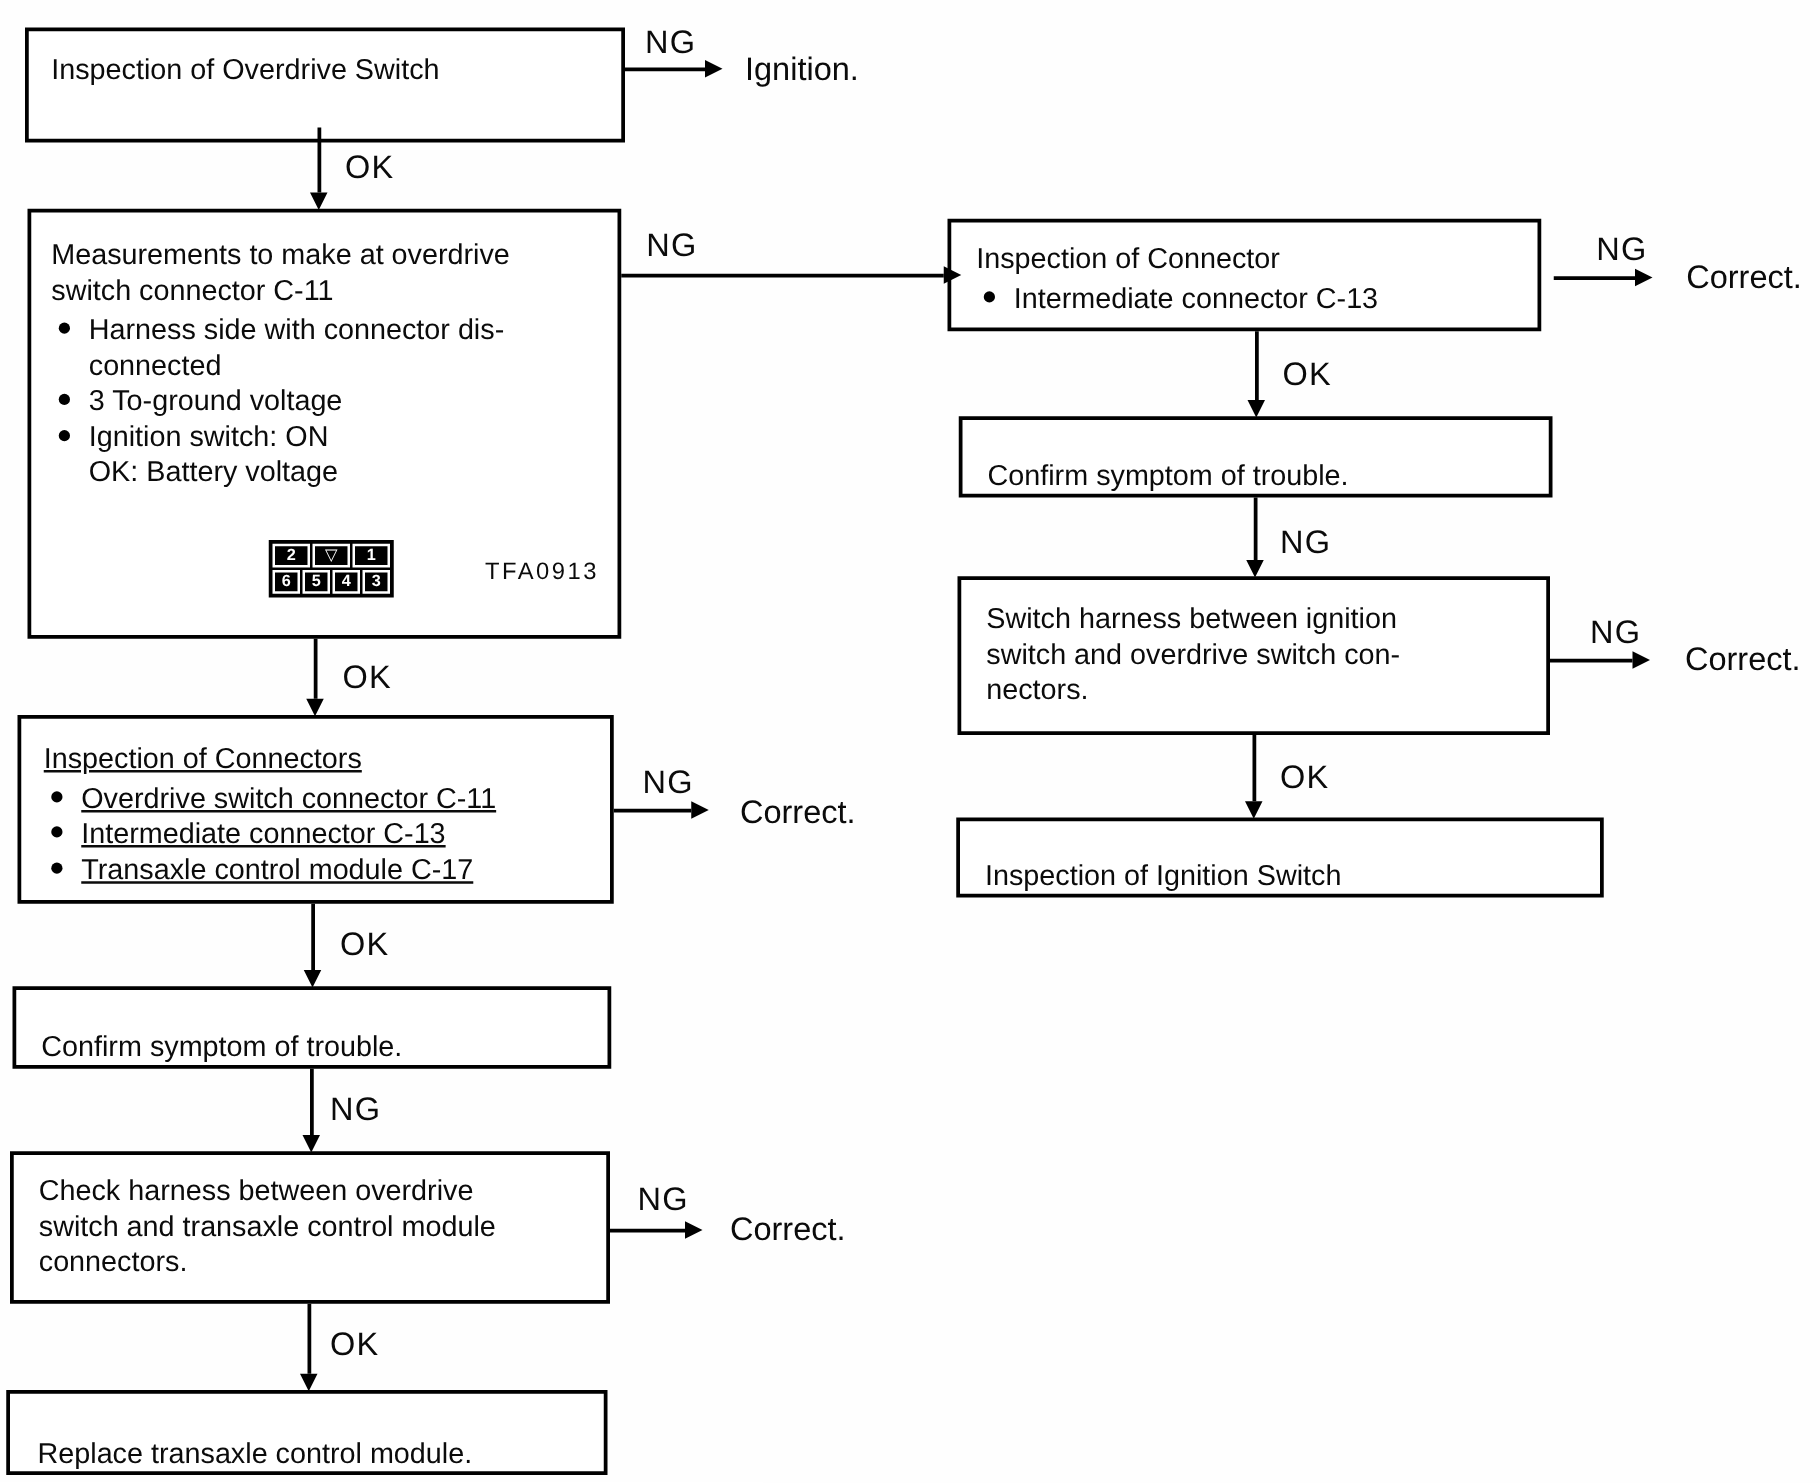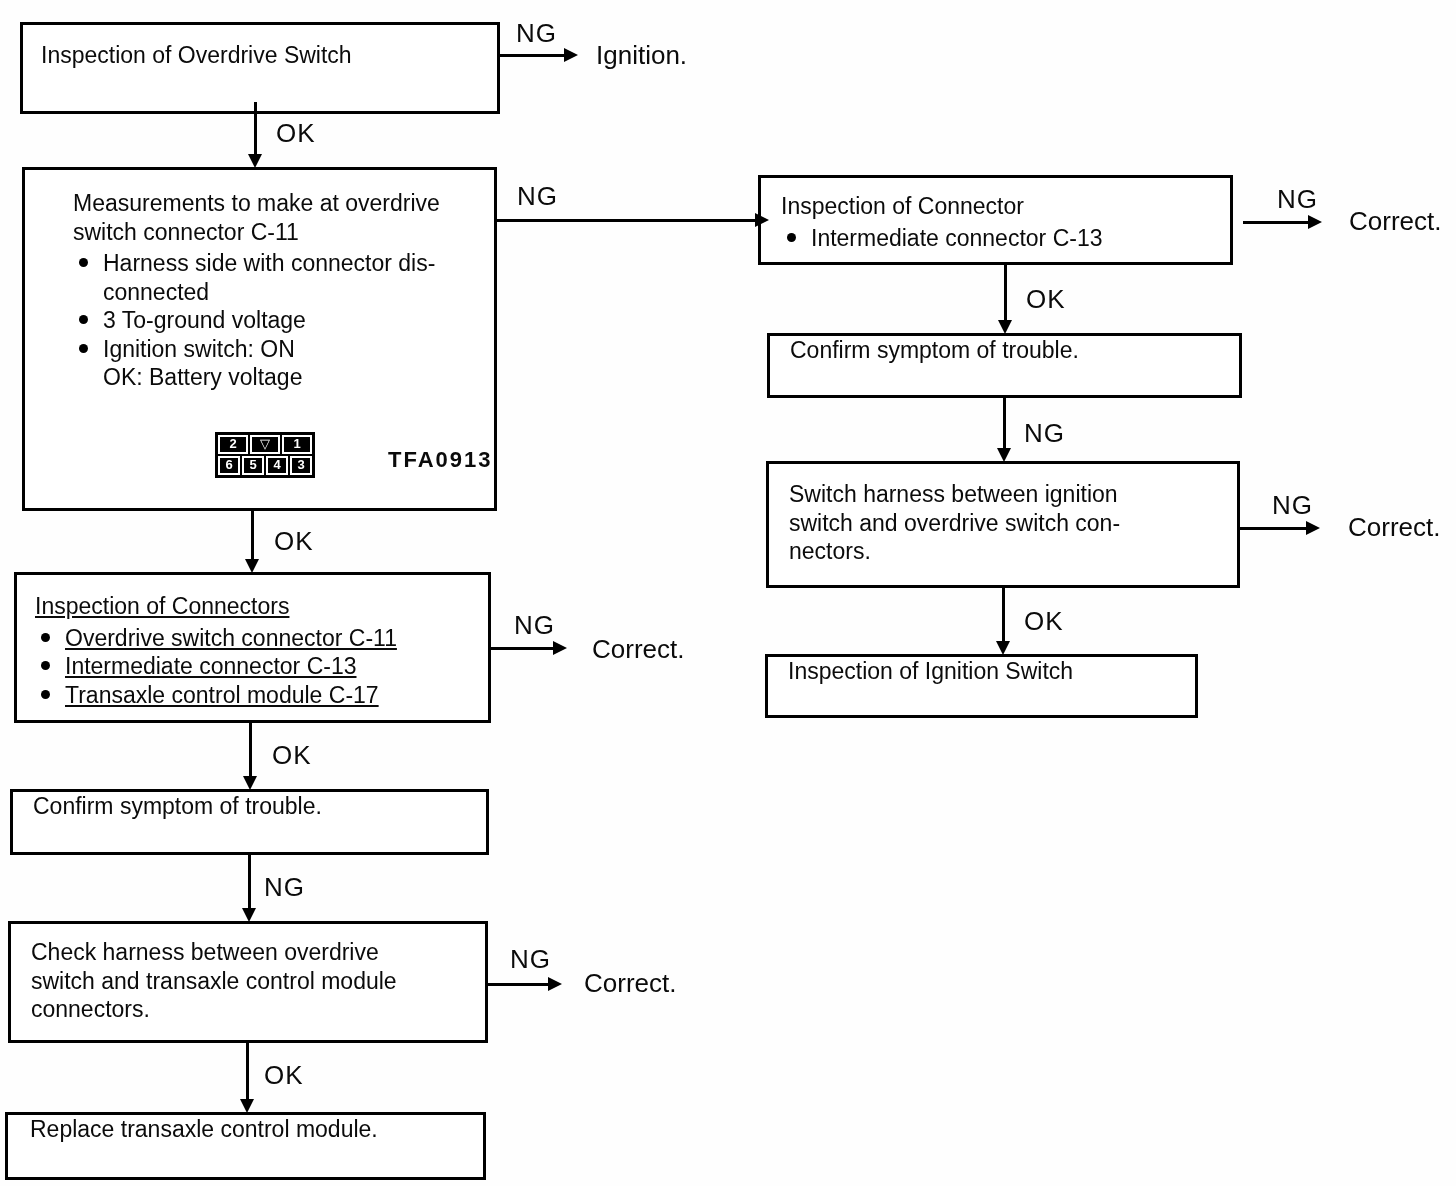--- a/index.html
+++ b/index.html
@@ -1,21 +1,21 @@
 <!DOCTYPE html>
 <html><head>
 <meta charset="utf-8">
 <style>
   * { margin:0; padding:0; box-sizing:border-box; }
   html,body { background:#ffffff; }
   body { font-family:"Liberation Sans","DejaVu Sans",sans-serif; color:#0b0b0b; }
   .canvas { position:relative; width:1456px; height:1186px; background:#fefefe; overflow:hidden; }
 
   .box { position:absolute; border:3px solid #000; background:#fff; font-size:23px; line-height:1.24; }
-  .box.center { display:flex; align-items:flex-start; }
+  .box.center { display:flex; align-items:flex-end; }
   .inner { width:100%; }
   .title { white-space:pre-line; }
   .bullets { list-style:none; margin-top:3px; }
   .bullets li { display:flex; }
   .dot { flex:0 0 30px; padding-left:6px; }
   .dot::before { content:''; display:block; width:9px; height:9px; border-radius:50%; background:#000; margin-top:9px; }
   .btext { white-space:pre-line; }
 
   .vline { position:absolute; width:3px; background:#000; }
   .hline { position:absolute; height:3px; background:#000; }
@@ -28,35 +28,35 @@
 
   .lbl { position:absolute; font-size:26px; letter-spacing:1px; }
   .term { position:absolute; font-size:26px; }
 
   .pinfig { position:absolute; background:#000; padding:3px; display:flex; flex-direction:column; gap:2px; }
   .pinrow { display:flex; gap:2px; justify-content:center; }
   .pincell { background:#000; color:#fff; border:2px solid #fff; font-size:13px; font-weight:bold;
              height:19px; display:flex; align-items:center; justify-content:center; }
   .pincell.w3 { width:30px; }
   .pincell.w4 { width:22px; }
-  .figcode { position:absolute; font-size:22px; font-weight:bold; letter-spacing:2px; }
+  .figcode { position:absolute; font-size:19px; font-weight:normal; letter-spacing:2px; }
 </style>
 </head>
 <body>
 
 <div class="canvas">
 
   <div class="box" style="left:20px; top:10px; width:480px; height:92px;margin-top:12px;">
     <div class="inner" style="padding:16px 14px 0 18px;">
       <div class="title">Inspection of Overdrive Switch</div>
     </div>
   </div>
 
   <div class="box" style="left:22px; top:167px; width:475px; height:344px;">
-    <div class="inner" style="padding:19px 10px 0 16px;margin-left:32px;">
+    <div class="inner" style="padding:19px 10px 0 16px;">
       <div class="title">Measurements to make at overdrive
 switch connector C-11</div>
       <ul class="bullets">
         <li>
             <span class="dot"></span>
             <span class="btext">Harness side with connector dis-
 connected</span>
           </li>
         <li>
             <span class="dot"></span>
@@ -144,21 +144,21 @@
   </div>
 
   <div class="box" style="left:766px; top:461px; width:474px; height:127px;">
     <div class="inner" style="padding:16px 10px 0 20px;">
       <div class="title">Switch harness between ignition
 switch and overdrive switch con-
 nectors.</div>
     </div>
   </div>
 
-  <div class="box center" style="left:765px; top:654px; width:433px; height:64px;">
+  <div class="box center" style="left:765px; top:654px; width:518px; height:64px;">
     <div class="inner" style="padding:0 10px 0 20px;">
       <div class="title">Inspection of Ignition Switch</div>
     </div>
   </div>
 
   <div class="vline" style="left:254px; top:102px; height:52px;"></div>
   <div class="arr-d" style="left:248px; top:154px;"></div>
 
   <div class="vline" style="left:251px; top:511px; height:48px;"></div>
   <div class="arr-d" style="left:245px; top:559px;"></div>

